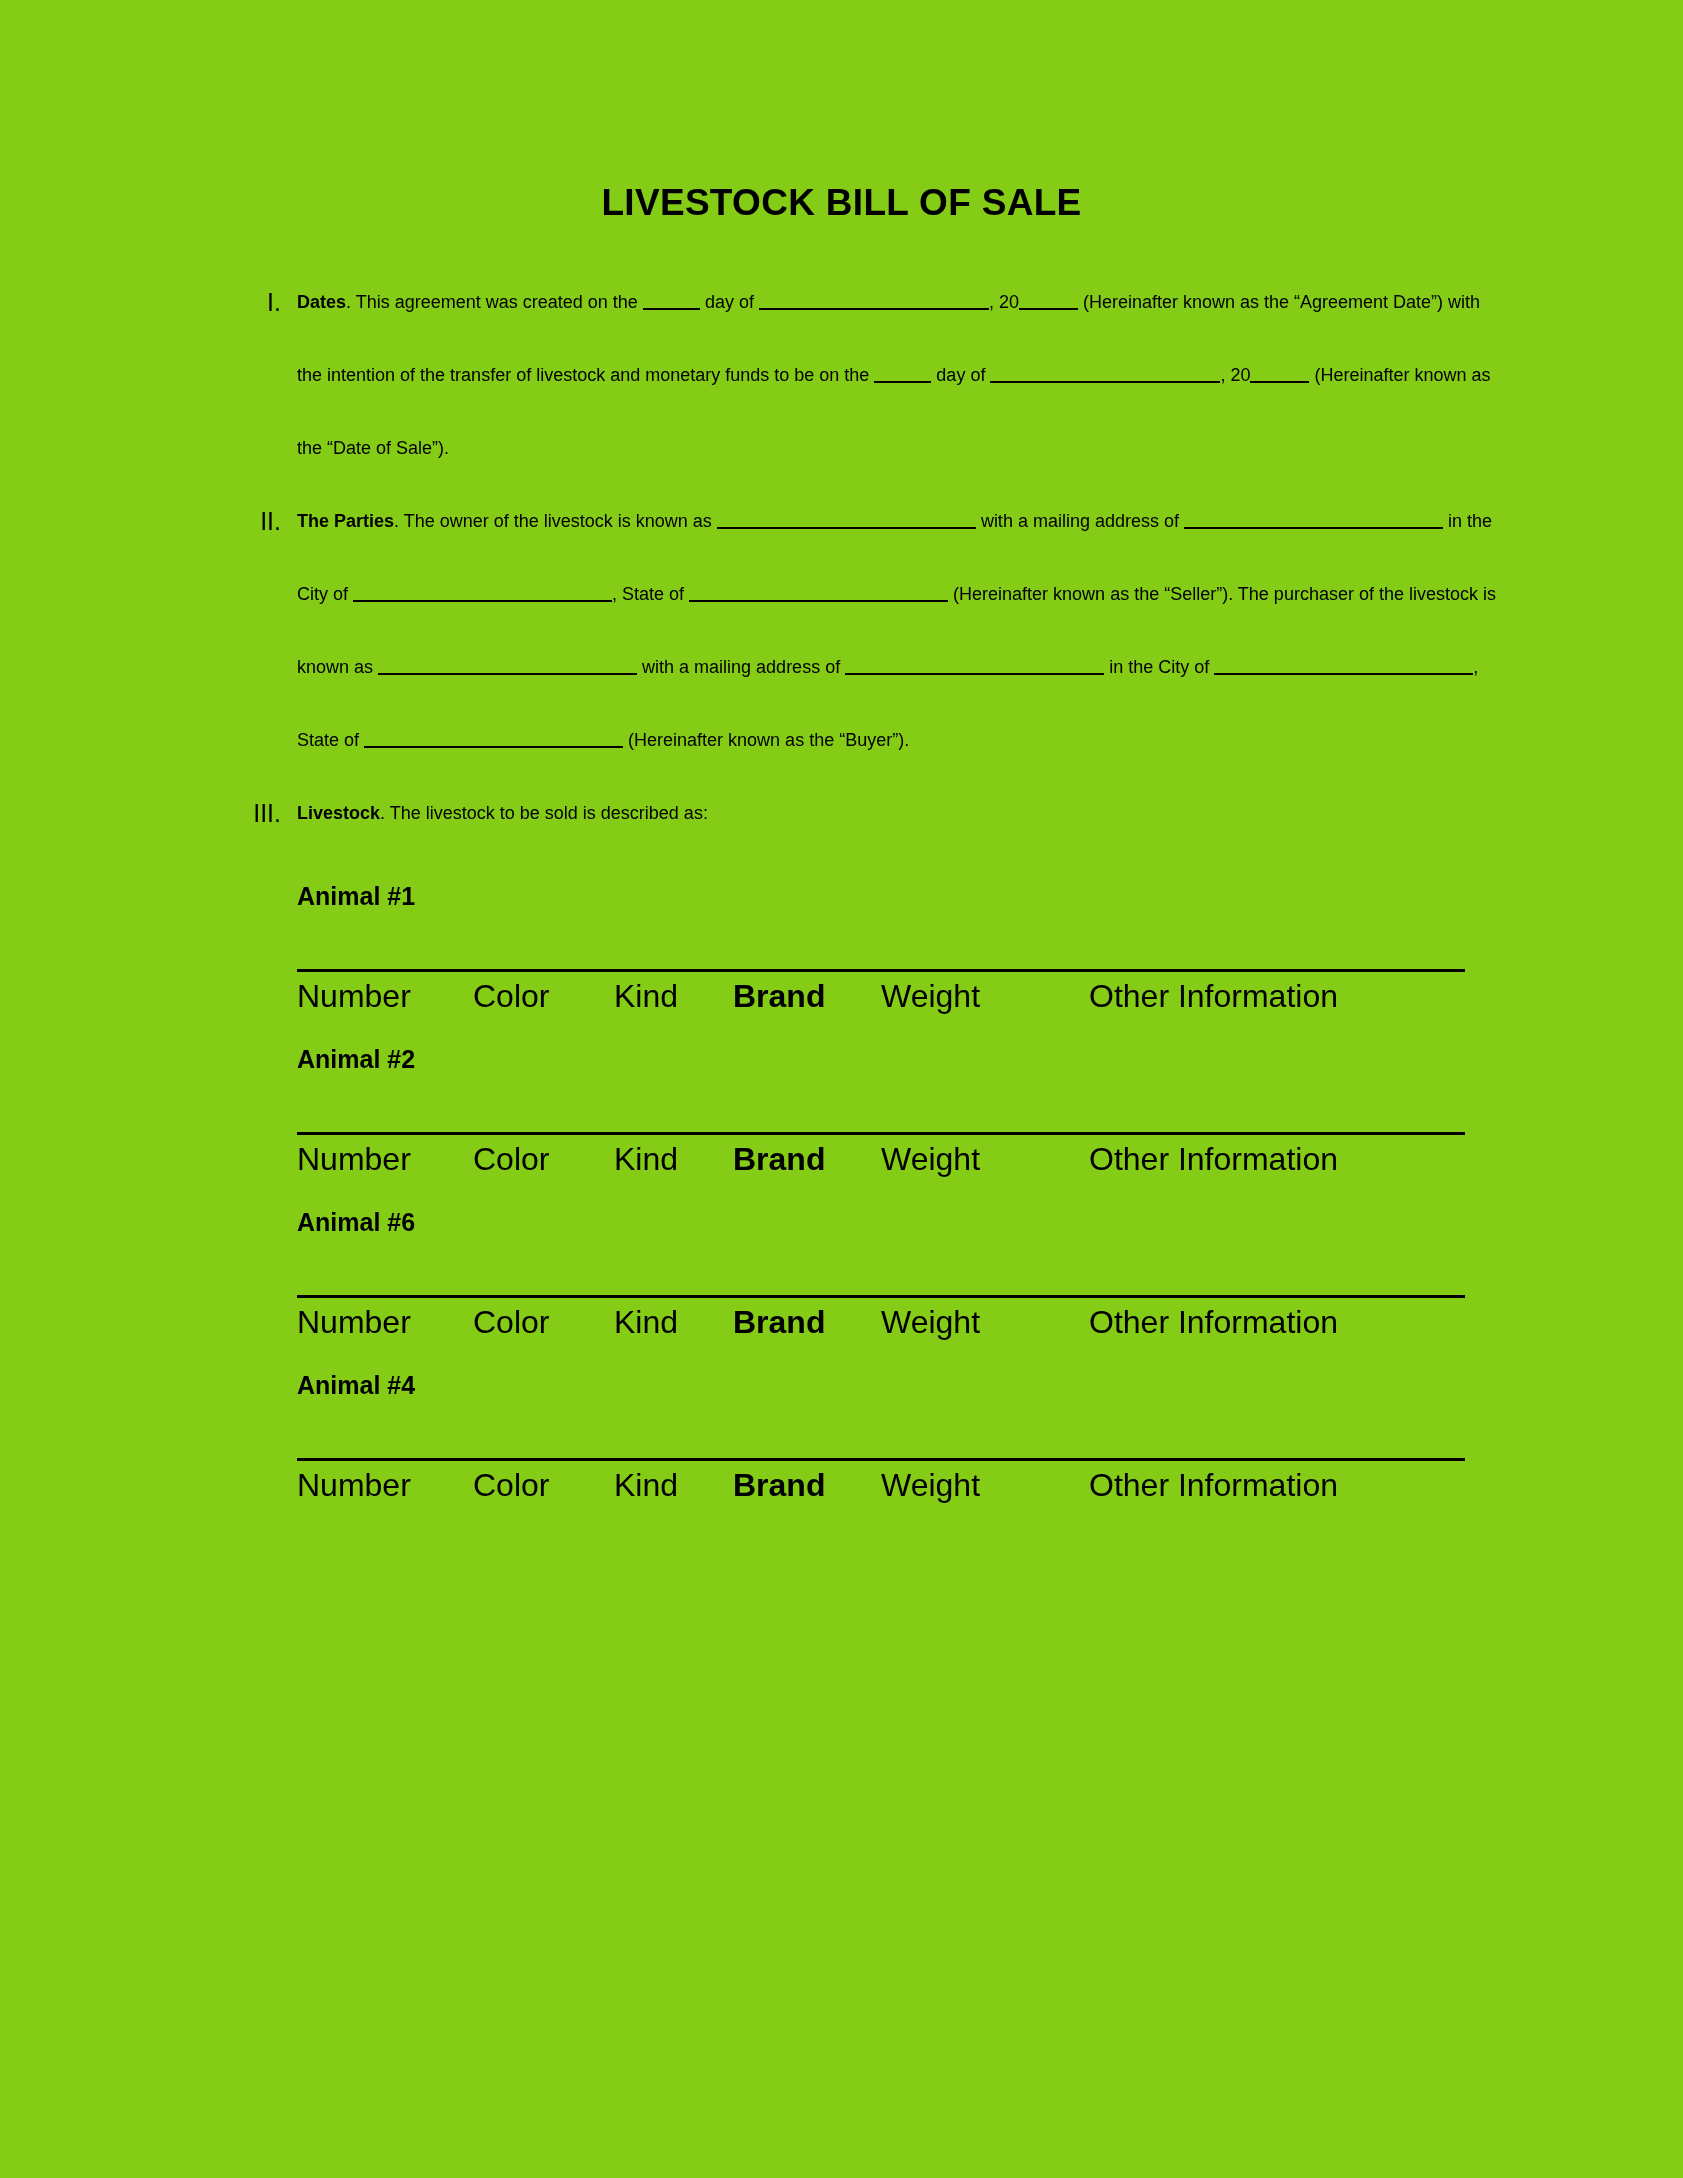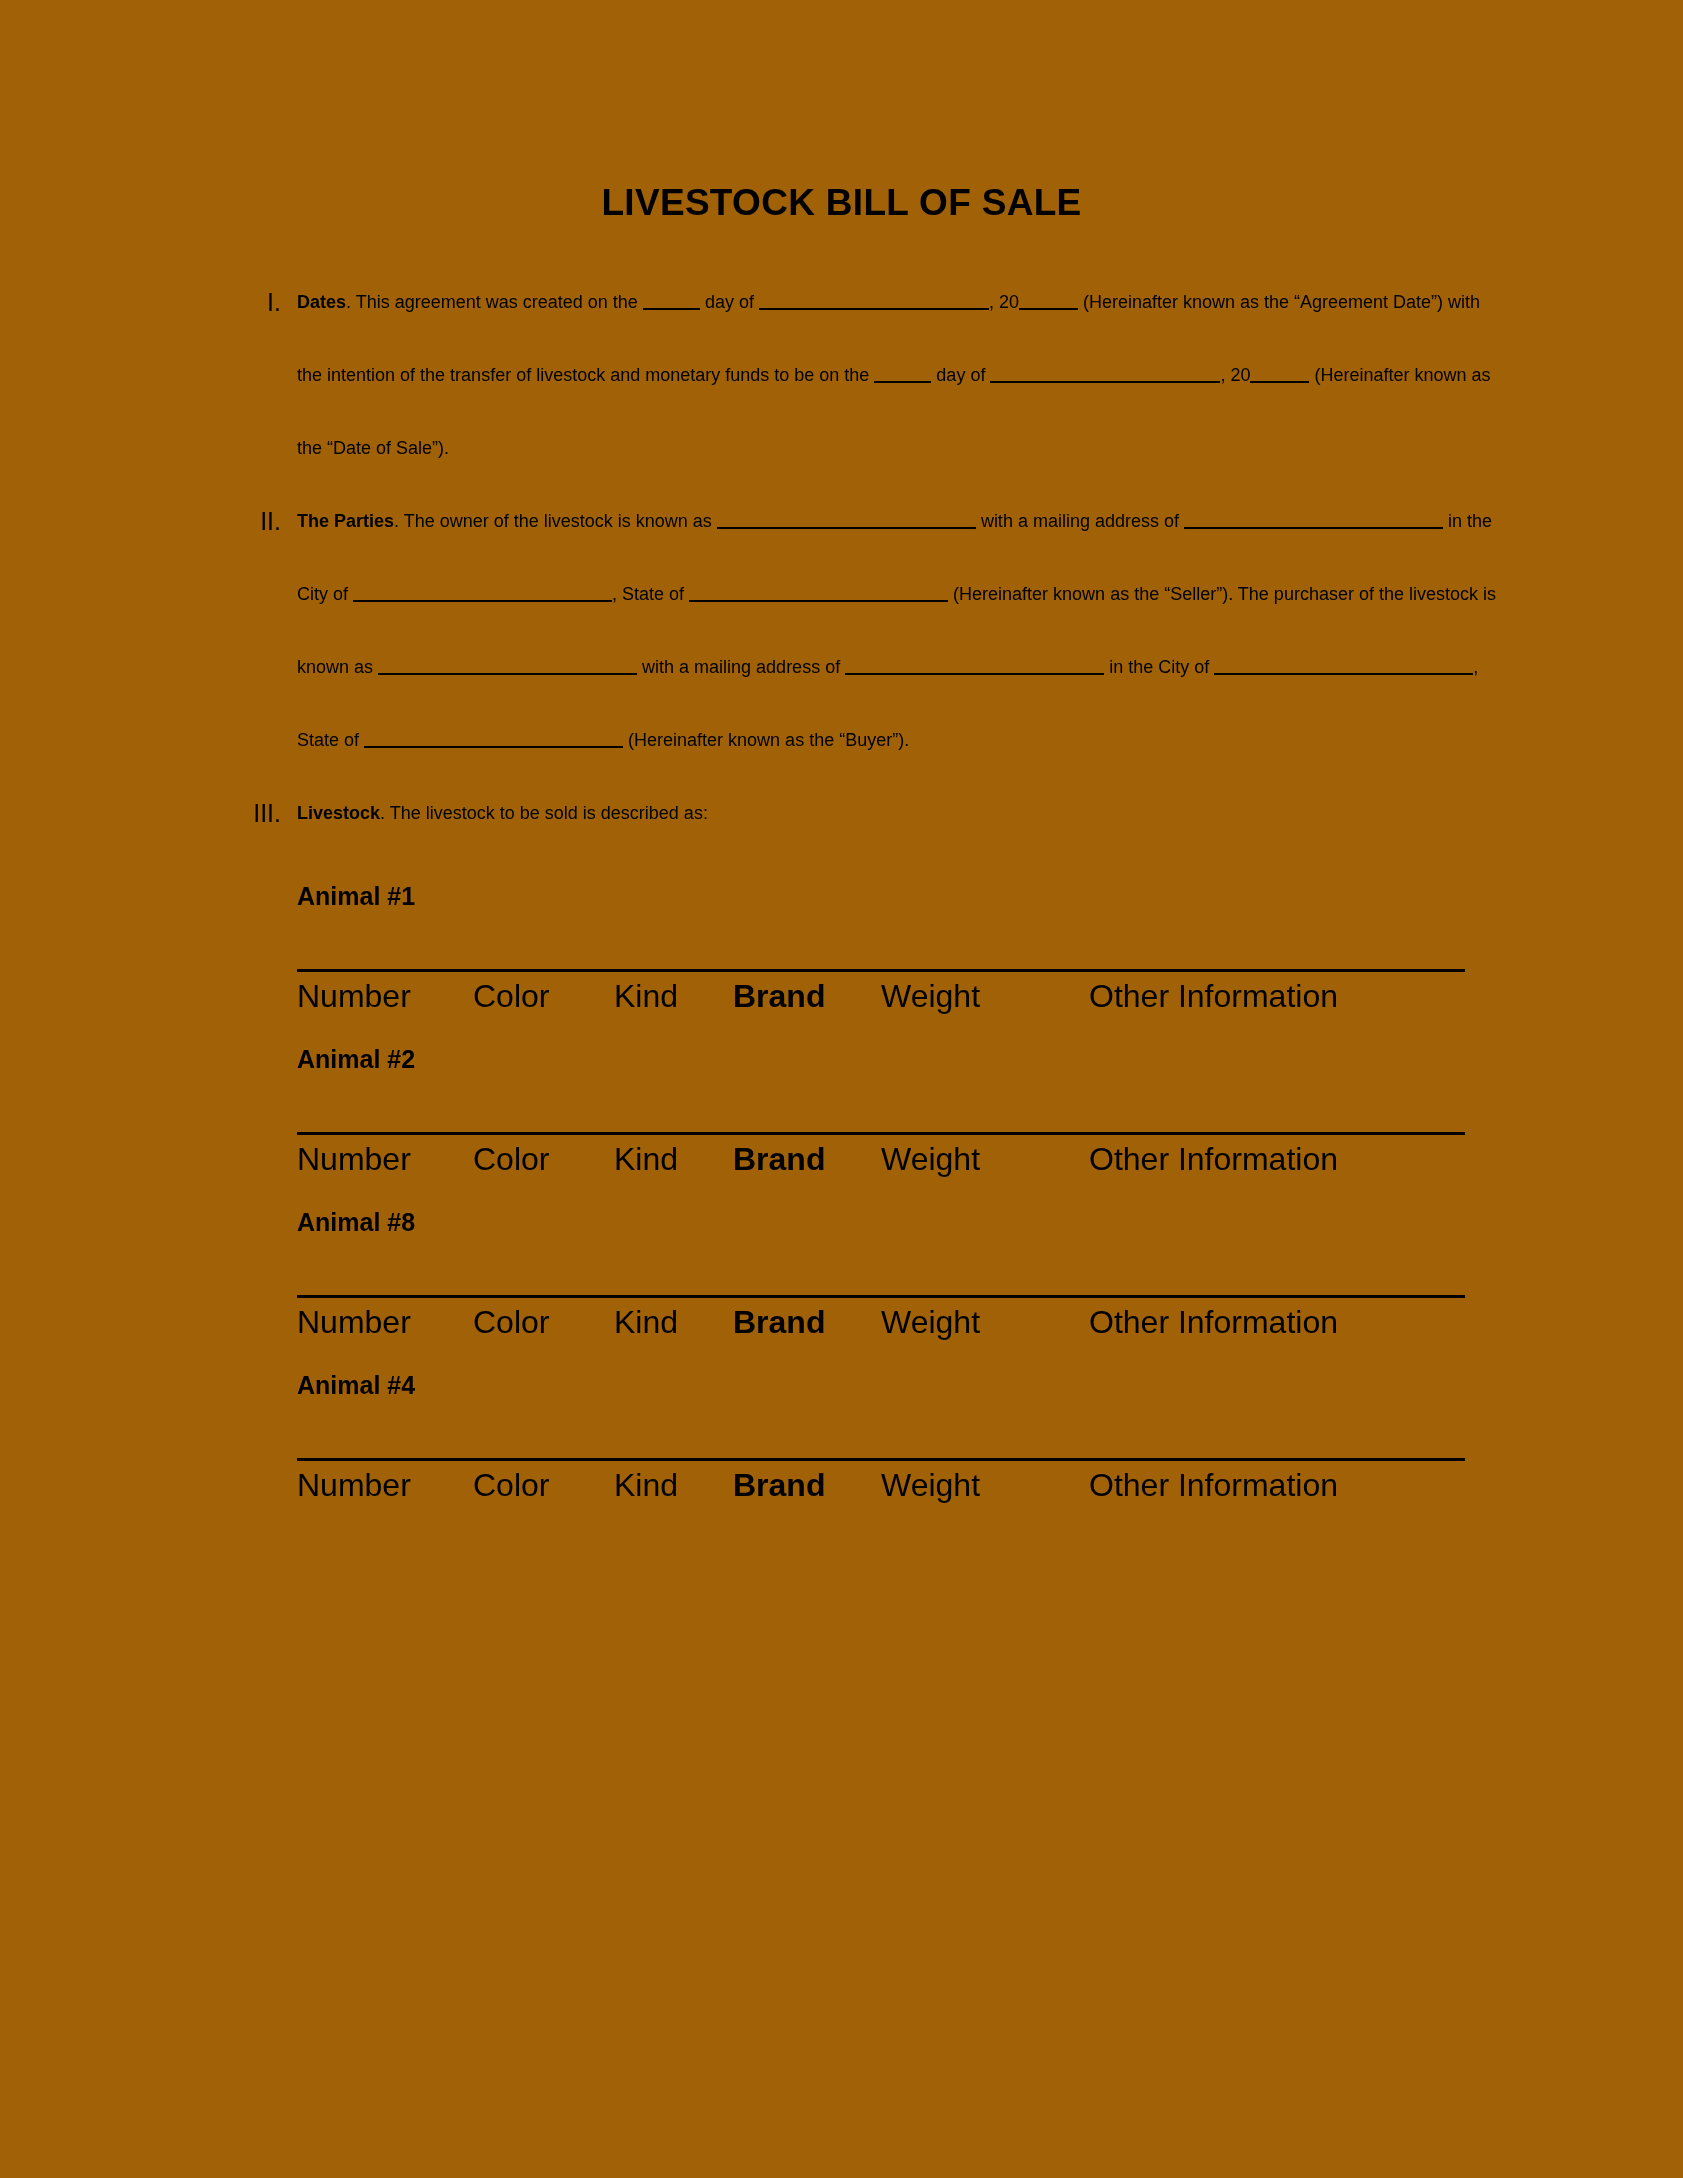--- a/index.html
+++ b/index.html
@@ -12,21 +12,21 @@
     height: 2178px;
     font-family: "Liberation Sans", sans-serif;
     color: #000000;
     -webkit-font-smoothing: antialiased;
   }
 
   .page {
     position: relative;
     width: 1683px;
     height: 2178px;
-    background: #a16207;
+    background: #84cc16;
     box-sizing: border-box;
     padding: 0;
     overflow: hidden;
   }
 
   .doc-title {
     text-align: center;
     font-size: 37px;
     font-weight: bold;
     letter-spacing: 0.3px;
@@ -170,21 +170,21 @@
           <span class="col-number">Number</span>
           <span class="col-color">Color</span>
           <span class="col-kind">Kind</span>
           <span class="col-brand">Brand</span>
           <span class="col-weight">Weight</span>
           <span class="col-other">Other Information</span>
         </div>
       </div>
 
       <div class="animal-block">
-        <div class="animal-label">Animal #8</div>
+        <div class="animal-label">Animal #6</div>
         <div class="animal-rule"></div>
         <div class="animal-head">
           <span class="col-number">Number</span>
           <span class="col-color">Color</span>
           <span class="col-kind">Kind</span>
           <span class="col-brand">Brand</span>
           <span class="col-weight">Weight</span>
           <span class="col-other">Other Information</span>
         </div>
       </div>

